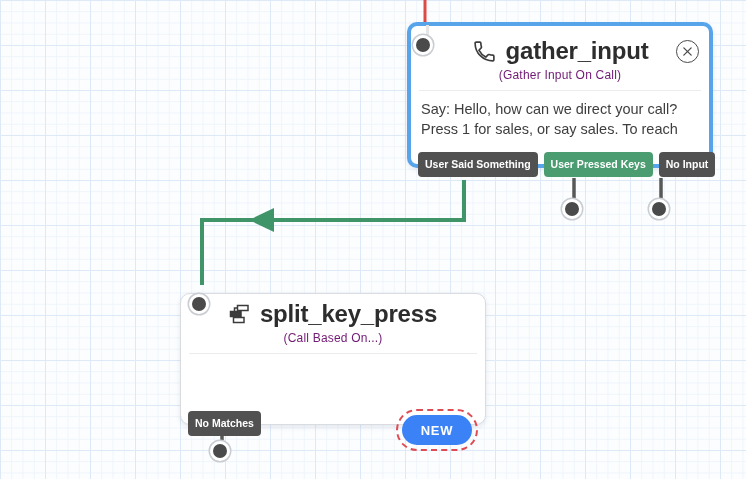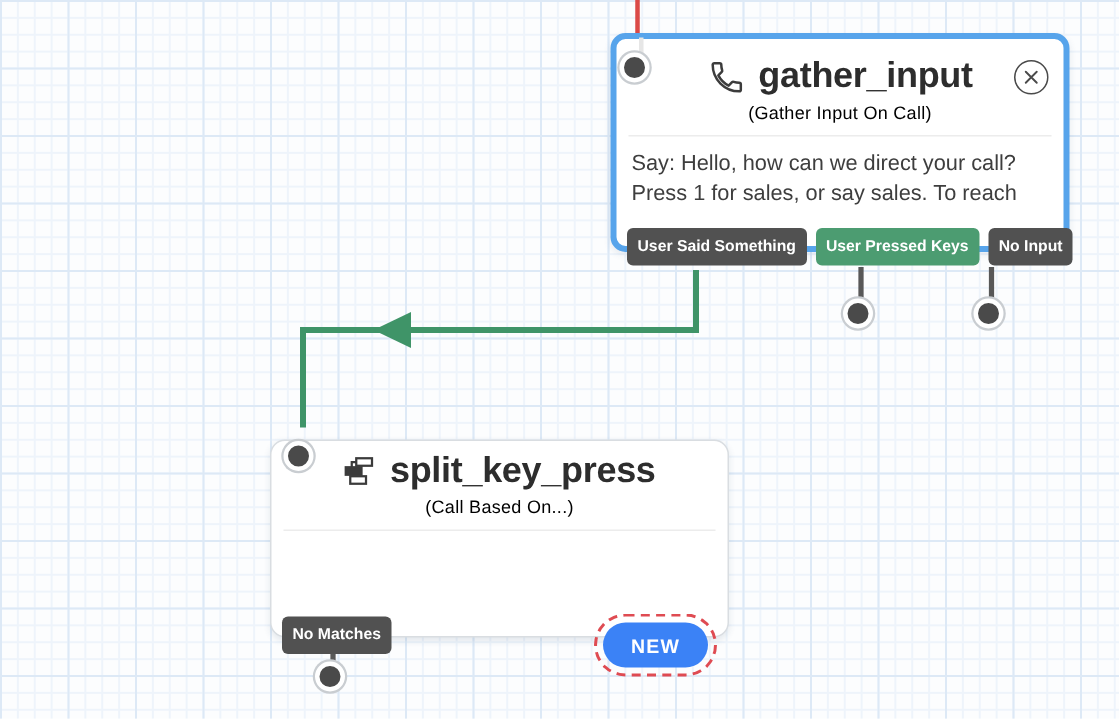--- a/index.html
+++ b/index.html
@@ -25,21 +25,21 @@
   .node-split {
     left:180px; top:293px; width:306px; height:132px;
     border:1px solid #d9dde1;
     box-shadow:0 2px 5px rgba(40,70,110,.12);
   }
 
   .node-header { display:flex; align-items:center; justify-content:center; gap:9px; }
   .node-gather .node-header { margin-top:11px; }
   .node-split  .node-header { margin-top:6px; }
   .node-title { font-size:24px; font-weight:bold; color:#2d2d2d; letter-spacing:-0.2px; }
-  .node-subtitle { text-align:center; font-size:12px; color:#000000; margin-top:3px; letter-spacing:0.2px; }
+  .node-subtitle { text-align:center; font-size:12px; color:#701a75; margin-top:3px; letter-spacing:0.2px; }
   .divider { border:0; border-top:1px solid #ececec; margin:8px 8px 0 8px; }
   .node-body { padding:8px 10px 0 10px; font-size:14.5px; color:#3e3e3e; line-height:20px; }
   .node-body div { white-space:nowrap; }
 
   .port {
     position:absolute; width:14px; height:14px; border-radius:50%;
     background:#4a4a4a; border:3px solid #fff;
     box-shadow:0 0 0 1.5px #c9cdd1; z-index:4;
   }
   .port-stub-light { position:absolute; left:15px; top:-1px; width:3px; height:14px; background:#e6e6e6; z-index:3; }

